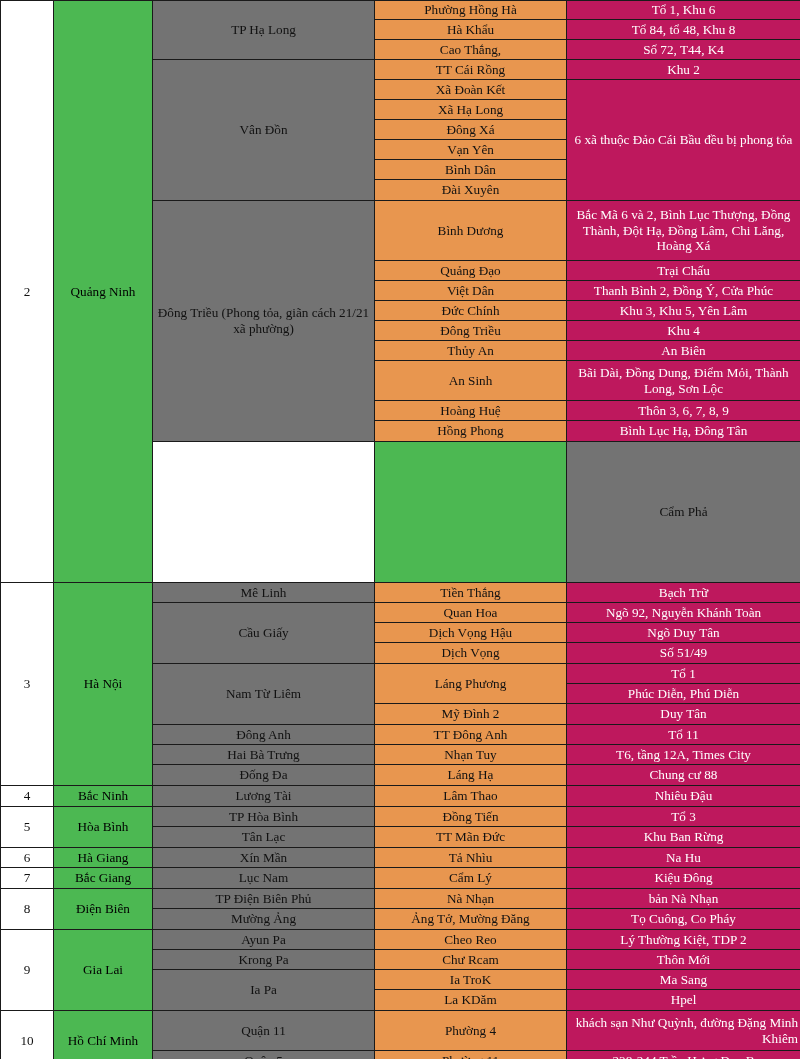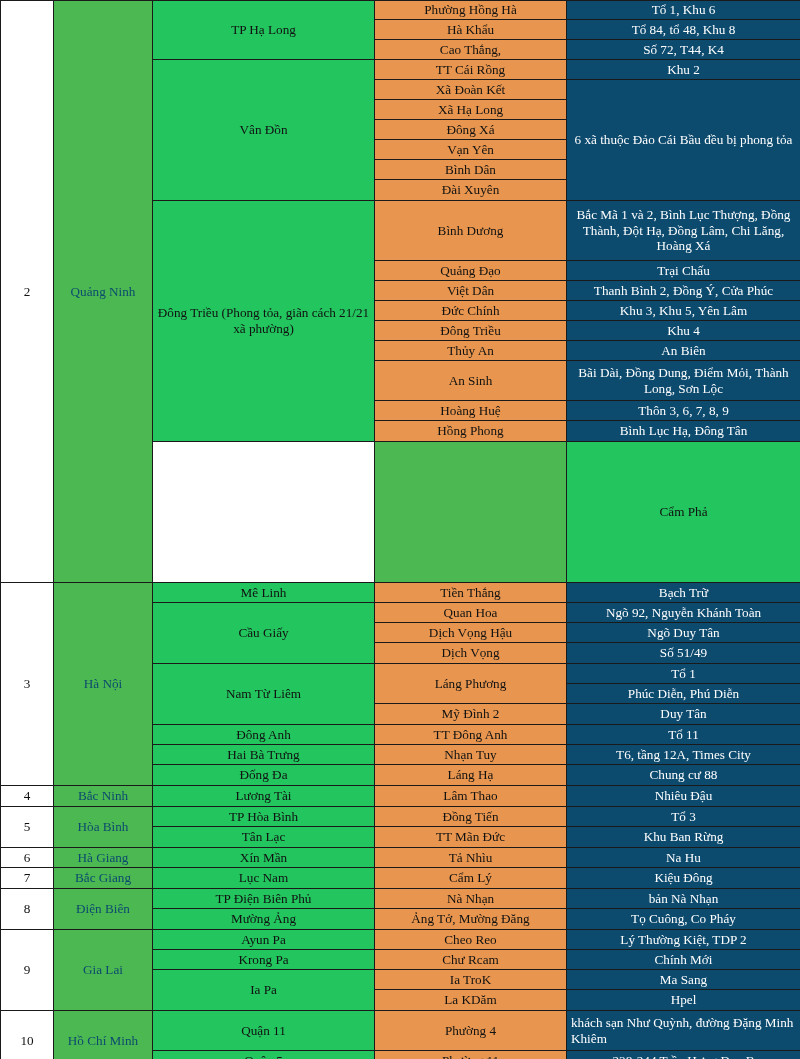--- a/index.html
+++ b/index.html
@@ -43,32 +43,32 @@
   col.c-ward  { width: 192px; }
   col.c-note  { width: 234px; }
 
   td.idx {
     background: #ffffff;
     color: #111111;
     font-size: 13.5px;
   }
   td.prov {
     background: #4cb852;
-    color: #0c4a6e;
+    color: #000000;
   }
   td.dist {
-    background: #22c55e;
+    background: #737373;
     color: #111111;
   }
   td.ward {
     background: #e8964f;
     color: #111111;
   }
   td.note {
-    background: #0c4a6e;
+    background: #be185d;
     color: #ffffff;
   }
 
   td.wrap { white-space: normal; }
 </style>
 </head>
 <body>
 
 <div id="sheet">
 <table class="grid">
@@ -117,21 +117,21 @@
   <tr style="height:20px">
     <td class="ward">Bình Dân</td>
   </tr>
   <tr style="height:21px">
     <td class="ward">Đài Xuyên</td>
   </tr>
 
   <tr style="height:60px">
     <td class="dist wrap" rowspan="9">Đông Triều (Phong tỏa, giãn cách 21/21 xã phường)</td>
     <td class="ward">Bình Dương</td>
-    <td class="note wrap">Bắc Mã 1 và 2, Bình Lục Thượng, Đồng Thành, Đột Hạ, Đồng Lâm, Chi Lăng,  Hoàng Xá</td>
+    <td class="note wrap">Bắc Mã 6 và 2, Bình Lục Thượng, Đồng Thành, Đột Hạ, Đồng Lâm, Chi Lăng,  Hoàng Xá</td>
   </tr>
   <tr style="height:20px">
     <td class="ward">Quảng Đạo</td>
     <td class="note">Trại Chấu</td>
   </tr>
   <tr style="height:20px">
     <td class="ward">Việt Dân</td>
     <td class="note">Thanh Bình 2, Đồng Ý, Cửa Phúc</td>
   </tr>
   <tr style="height:20px">
@@ -268,38 +268,38 @@
   <tr style="height:20px">
     <td class="idx" rowspan="4">9</td>
     <td class="prov" rowspan="4">Gia Lai</td>
     <td class="dist">Ayun Pa</td>
     <td class="ward">Cheo Reo</td>
     <td class="note">Lý Thường Kiệt, TDP 2</td>
   </tr>
   <tr style="height:20px">
     <td class="dist">Krong Pa</td>
     <td class="ward">Chư Rcam</td>
-    <td class="note">Chính Mới</td>
+    <td class="note">Thôn Mới</td>
   </tr>
   <tr style="height:20px">
     <td class="dist" rowspan="2">Ia Pa</td>
     <td class="ward">Ia TroK</td>
     <td class="note">Ma Sang</td>
   </tr>
   <tr style="height:21px">
     <td class="ward">La KDăm</td>
     <td class="note">Hpel</td>
   </tr>
 
   <tr style="height:40px">
     <td class="idx" rowspan="2">10</td>
     <td class="prov" rowspan="2">Hồ Chí Minh</td>
     <td class="dist">Quận 11</td>
     <td class="ward">Phường 4</td>
-    <td class="note wrap" style="text-align:left;padding-left:4px">khách sạn Như Quỳnh, đường Đặng Minh Khiêm</td>
+    <td class="note wrap" style="text-align:right;padding-left:4px">khách sạn Như Quỳnh, đường Đặng Minh Khiêm</td>
   </tr>
   <tr style="height:21px">
     <td class="dist">Quận 5</td>
     <td class="ward">Phường 11</td>
     <td class="note">238-244 Trần Hưng Đạo B</td>
   </tr>
 
   </tbody>
 </table>
 </div>

